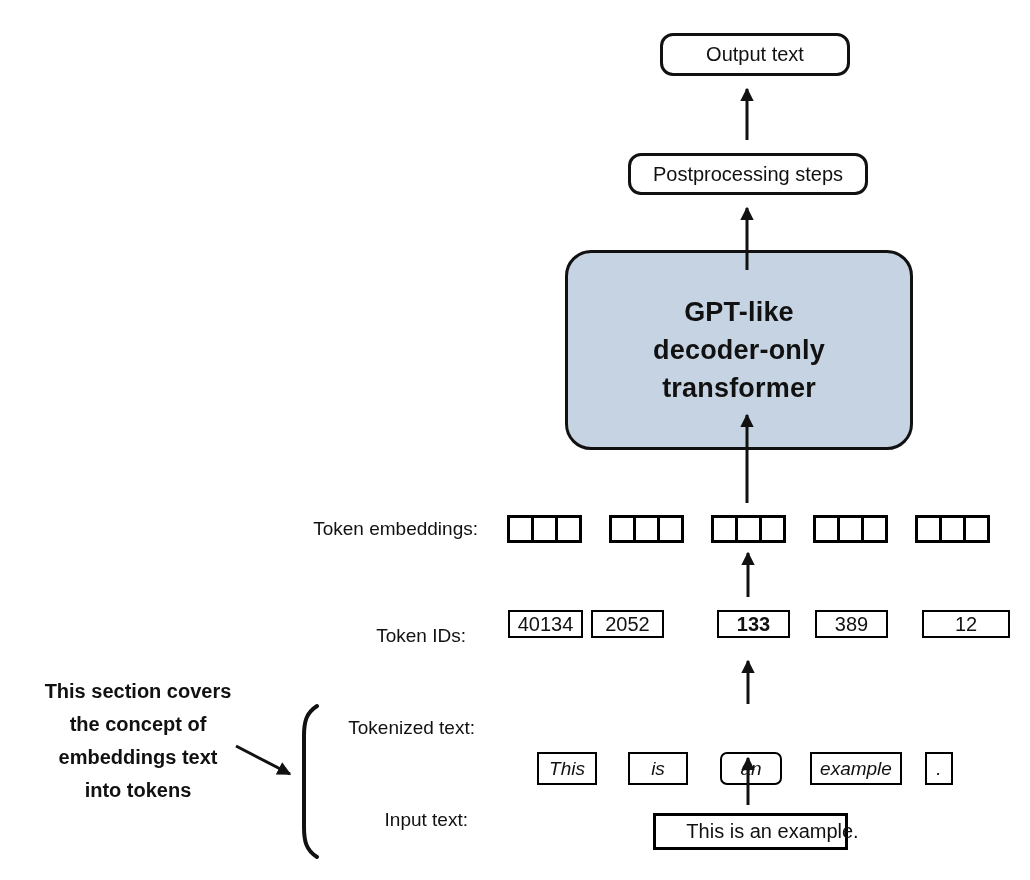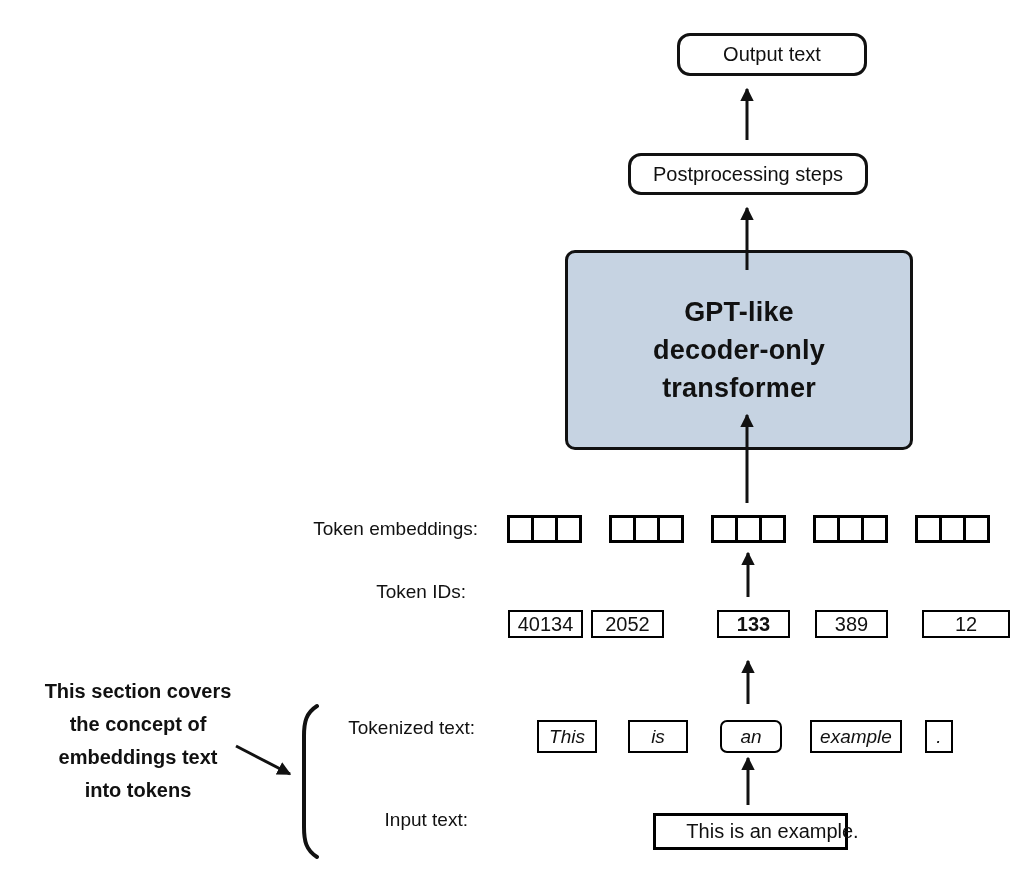--- a/index.html
+++ b/index.html
@@ -25,45 +25,45 @@
     border: 3px solid #111111;
     border-radius: 13px;
     display: flex;
     align-items: center;
     justify-content: center;
     font-size: 20px;
     z-index: 2;
     box-sizing: border-box;
     white-space: nowrap;
   }
-  #output-box   { left: 677px; top: 33px;  width: 190px; height: 43px; }
+  #output-box   { left: 660px; top: 33px;  width: 190px; height: 43px; }
   #post-box     { left: 628px; top: 153px; width: 240px; height: 42px; text-align: right; }
   #transformer-box {
     position: absolute;
     left: 565px; top: 250px; width: 348px; height: 200px;
     background: #c6d3e2;
     border: 3px solid #111111;
-    border-radius: 10px;
+    border-radius: 26px;
     box-sizing: border-box;
     display: flex; flex-direction: column;
     align-items: center; justify-content: center;
     font-weight: bold; font-size: 27px; line-height: 38px;
     text-align: center; letter-spacing: 0.2px;
     z-index: 2;
   }
   .rowlabel {
     position: absolute;
     font-size: 19px;
     line-height: 24px;
     white-space: nowrap;
     text-align: right;
     z-index: 2;
   }
   #emb-label { top: 517px; right: 552px; }
-  #ids-label { top: 580px; right: 564px; }
+  #ids-label { top: 624px; right: 564px; }
   #tok-label { top: 716px; right: 555px; text-align: center; }
   #inp-label { top: 808px; right: 562px; }
 
   .emb-group { position: absolute; top: 515px; display: flex; z-index: 2; }
   .emb-sq {
     width: 27px; height: 28px;
     border: 3px solid #000000;
     background: #ffffff;
     box-sizing: border-box;
   }
@@ -78,21 +78,21 @@
     display: flex; align-items: center; justify-content: center;
     font-size: 20px; z-index: 2;
   }
   #id-b0 { left: 508px; width: 75px; }
   #id-b1 { left: 591px; width: 73px; }
   #id-b2 { left: 717px; width: 73px; font-weight: bold; }
   #id-b3 { left: 815px; width: 73px; }
   #id-b4 { left: 912px; width: 88px; margin-left: 10px; }
 
   .tokbox {
-    position: absolute; top: 720px; height: 33px;
+    position: absolute; top: 752px; height: 33px;
     border: 2px solid #000000; background: #ffffff;
     box-sizing: border-box;
     display: flex; align-items: center; justify-content: center;
     font-size: 19px; font-style: italic; z-index: 2;
   }
   #tok-b0 { left: 537px; width: 60px; }
   #tok-b1 { left: 628px; width: 60px; }
   #tok-b2 { left: 720px; width: 62px; border-radius: 7px; }
   #tok-b3 { left: 810px; width: 92px; }
   #tok-b4 { left: 925px; width: 28px; }

